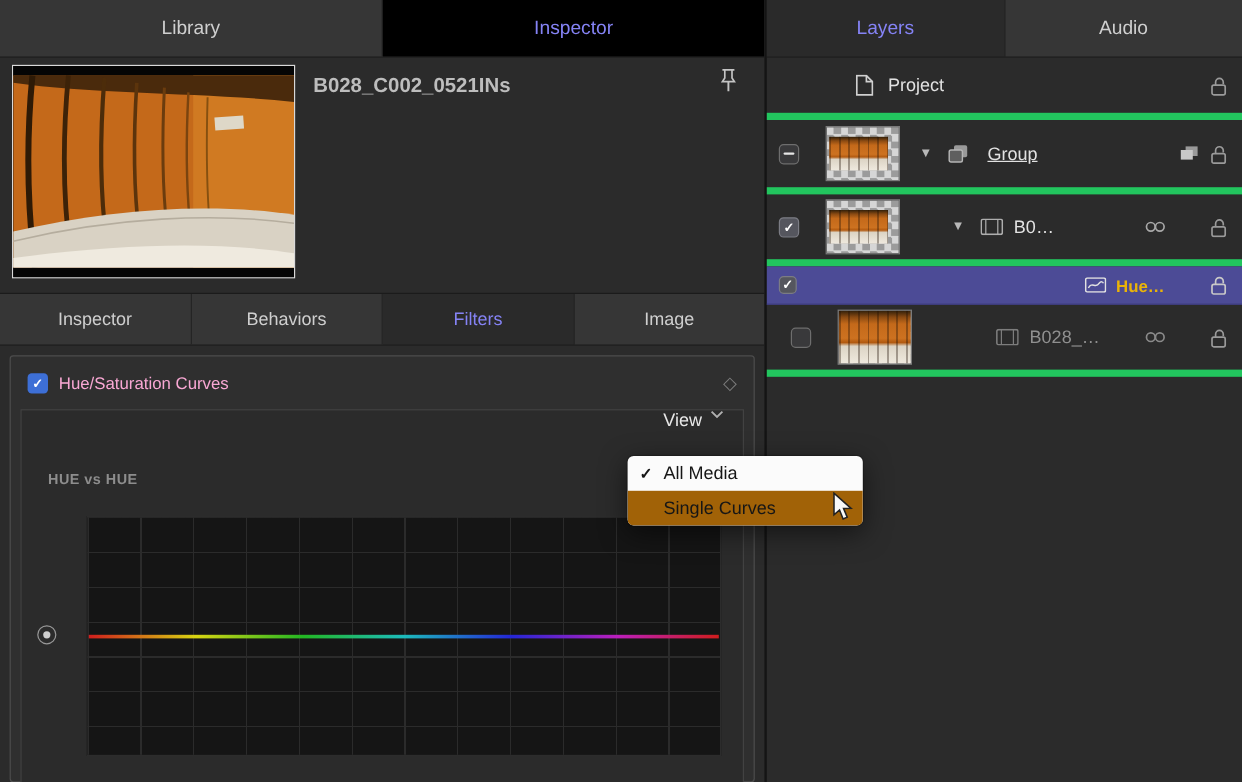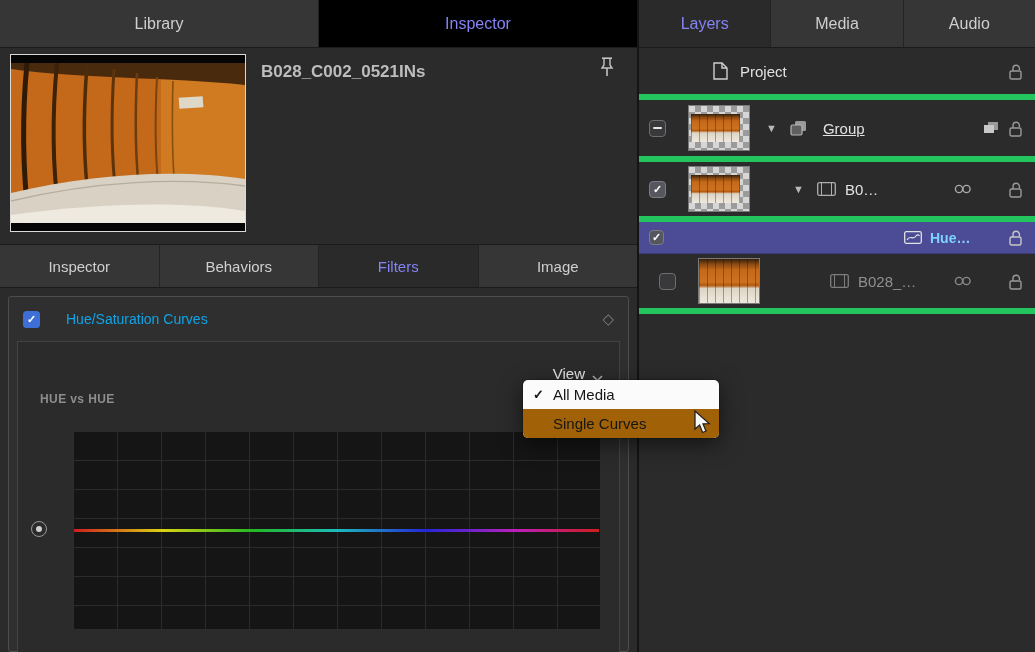--- a/index.html
+++ b/index.html
@@ -23,44 +23,44 @@
   .clip-title { position:absolute; left:261px; top:62px; font-size:17px; font-weight:bold; color:#bdbdbd; }
   .pin { position:absolute; left:599px; top:56px; }
 
   .ins-tabs { position:absolute; left:0; top:244px; width:100%; height:44px; display:flex; border-top:1px solid #1b1b1b; border-bottom:1px solid #1b1b1b; }
   .ins-tabs .tab { font-size:15px; }
 
   .filters-box { position:absolute; left:8px; top:296px; width:621px; height:356px; border:1px solid #4d4d4d; border-radius:3px; background:#2f2f2f; }
   .filter-header { height:44px; display:flex; align-items:center; padding:0 14px; }
   .cb-blue { width:17px; height:17px; border-radius:3.5px; background:#3d6fd6; display:flex; align-items:center; justify-content:center; flex:none; }
   .cb-blue::after { content:"✓"; color:#fff; font-size:11px; font-weight:bold; }
-  .filter-name { margin-left:26px; font-size:14px; color:#0ea5e9; }
+  .filter-name { margin-left:9px; font-size:14px; color:#f9a8d4; }
   .diamond { margin-left:auto; color:#7d7d7d; font-size:15px; }
 
   .curves-panel { position:absolute; left:8px; right:8px; top:44px; bottom:-2px; border:1px solid #424242; background:#2b2b2b; }
-  .view-row { height:40px; display:flex; align-items:flex-end; justify-content:flex-end; padding-right:16px; gap:7px; }
+  .view-row { height:40px; display:flex; align-items:flex-start; justify-content:flex-end; padding-right:16px; gap:7px; }
   .view-label { font-size:15px; color:#e8e8e8; }
   .hue-label { margin:10px 0 24px 22px; font-size:12px; font-weight:bold; letter-spacing:0.4px; color:#8d8d8d; }
   .graph-wrap { position:relative; margin:0 18px 0 54px; height:200px; }
   .graph { position:absolute; inset:0; background:#151515; border:1px solid #2c2c2c;
            background-image: repeating-linear-gradient(90deg,#2b2b2b 0 1px, rgba(0,0,0,0) 1px 44px),
                              repeating-linear-gradient(180deg,#2b2b2b 0 1px, rgba(0,0,0,0) 1px 29px); }
   .spectrum { position:absolute; left:1px; right:1px; top:calc(50% - 1.5px); height:3px;
               background:linear-gradient(90deg,#d01d1d 0%,#d8d512 17%,#23b823 34%,#1cbcbc 50%,#2427d8 67%,#bc1fbc 84%,#d01d1d 100%); }
   .radio { position:absolute; left:-41px; top:calc(50% - 9px); width:16px; height:16px; border:1.5px solid #989898; border-radius:50%; display:flex; align-items:center; justify-content:center; }
   .radio-dot { width:6px; height:6px; border-radius:50%; background:#cfcfcf; }
 
   
   .right-panel { position:absolute; left:637px; top:0; width:398px; height:652px; background:#2b2b2b; border-left:2px solid #141414; }
   .rows { position:absolute; top:48px; left:0; right:0; }
   .row { display:flex; align-items:center; border-bottom:6px solid #22c55e; font-size:15px; color:#e2e2e2; }
   .row-project { height:52px; padding-left:74px; }
   .row-group   { height:62px; padding-left:10px; }
   .row-b0      { height:60px; padding-left:10px; }
-  .row-hue     { height:32px; padding-left:10px; background:#4c4b96; border-bottom:1px solid #3c3b7a; color:#7dd3fc; }
+  .row-hue     { height:32px; padding-left:10px; background:#4c4b96; border-bottom:1px solid #3c3b7a; color:#eab308; }
   .row-b028    { height:60px; padding-left:20px; }
 
   .cb { width:17px; height:17px; border-radius:4px; border:1px solid #6e6e6e; background:#39393b; display:flex; align-items:center; justify-content:center; flex:none; }
   .cb.checked { background:#55565e; border-color:#7b7c84; }
   .cb.checked::after { content:"✓"; color:#fff; font-size:11px; font-weight:bold; }
   .cb.mixed::after { content:""; width:9px; height:2px; background:#e6e6e6; border-radius:1px; }
   .cb.small { width:15px; height:15px; }
 
   .thumb-sm { width:62px; height:46px; margin-left:22px; border:1px solid #7a7a7a; position:relative; overflow:hidden; flex:none;
               background:repeating-conic-gradient(#9b9b9b 0% 25%, #d6d6d6 0% 50%) 0 0/12px 12px; }
@@ -188,23 +188,20 @@
     </div>
   </div>
 
   <div class="right-panel">
 
     <div class="tabbar">
       <div class="tab active-dark">
         <span>Layers</span>
       </div>
       <div class="tab">
-        <span>Media</span>
-      </div>
-      <div class="tab">
         <span>Audio</span>
       </div>
     </div>
 
     <div class="rows">
 
       <div class="row row-project">
         <span class="icon">
           <svg width="15" height="18" viewBox="0 0 15 18">
             <path d="M1,1 H9 L14,6 V17 H1 Z" fill="none" stroke="#d0d0d0" stroke-width="1.4"></path>

